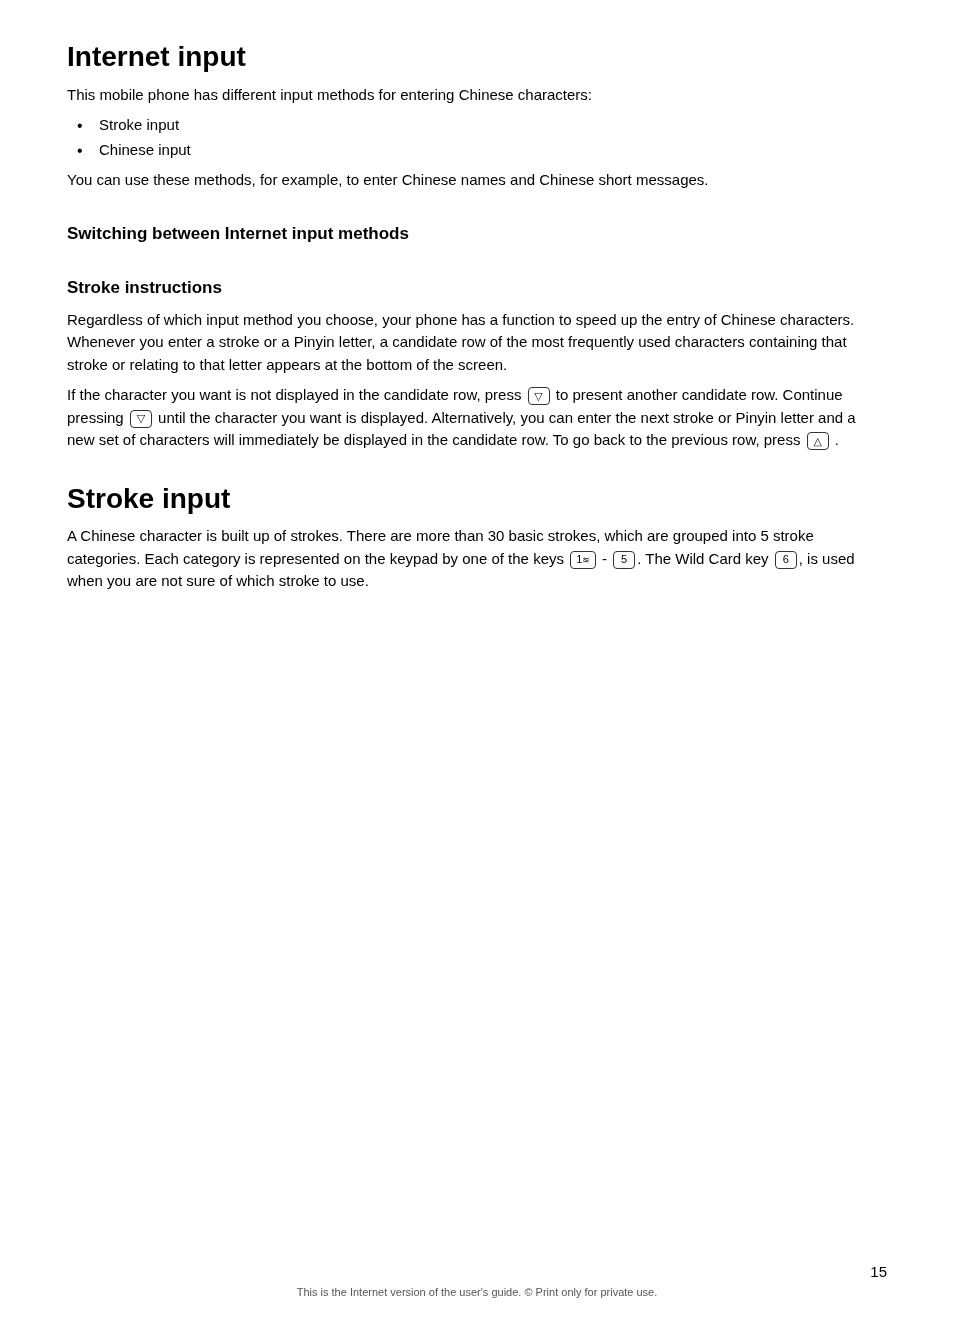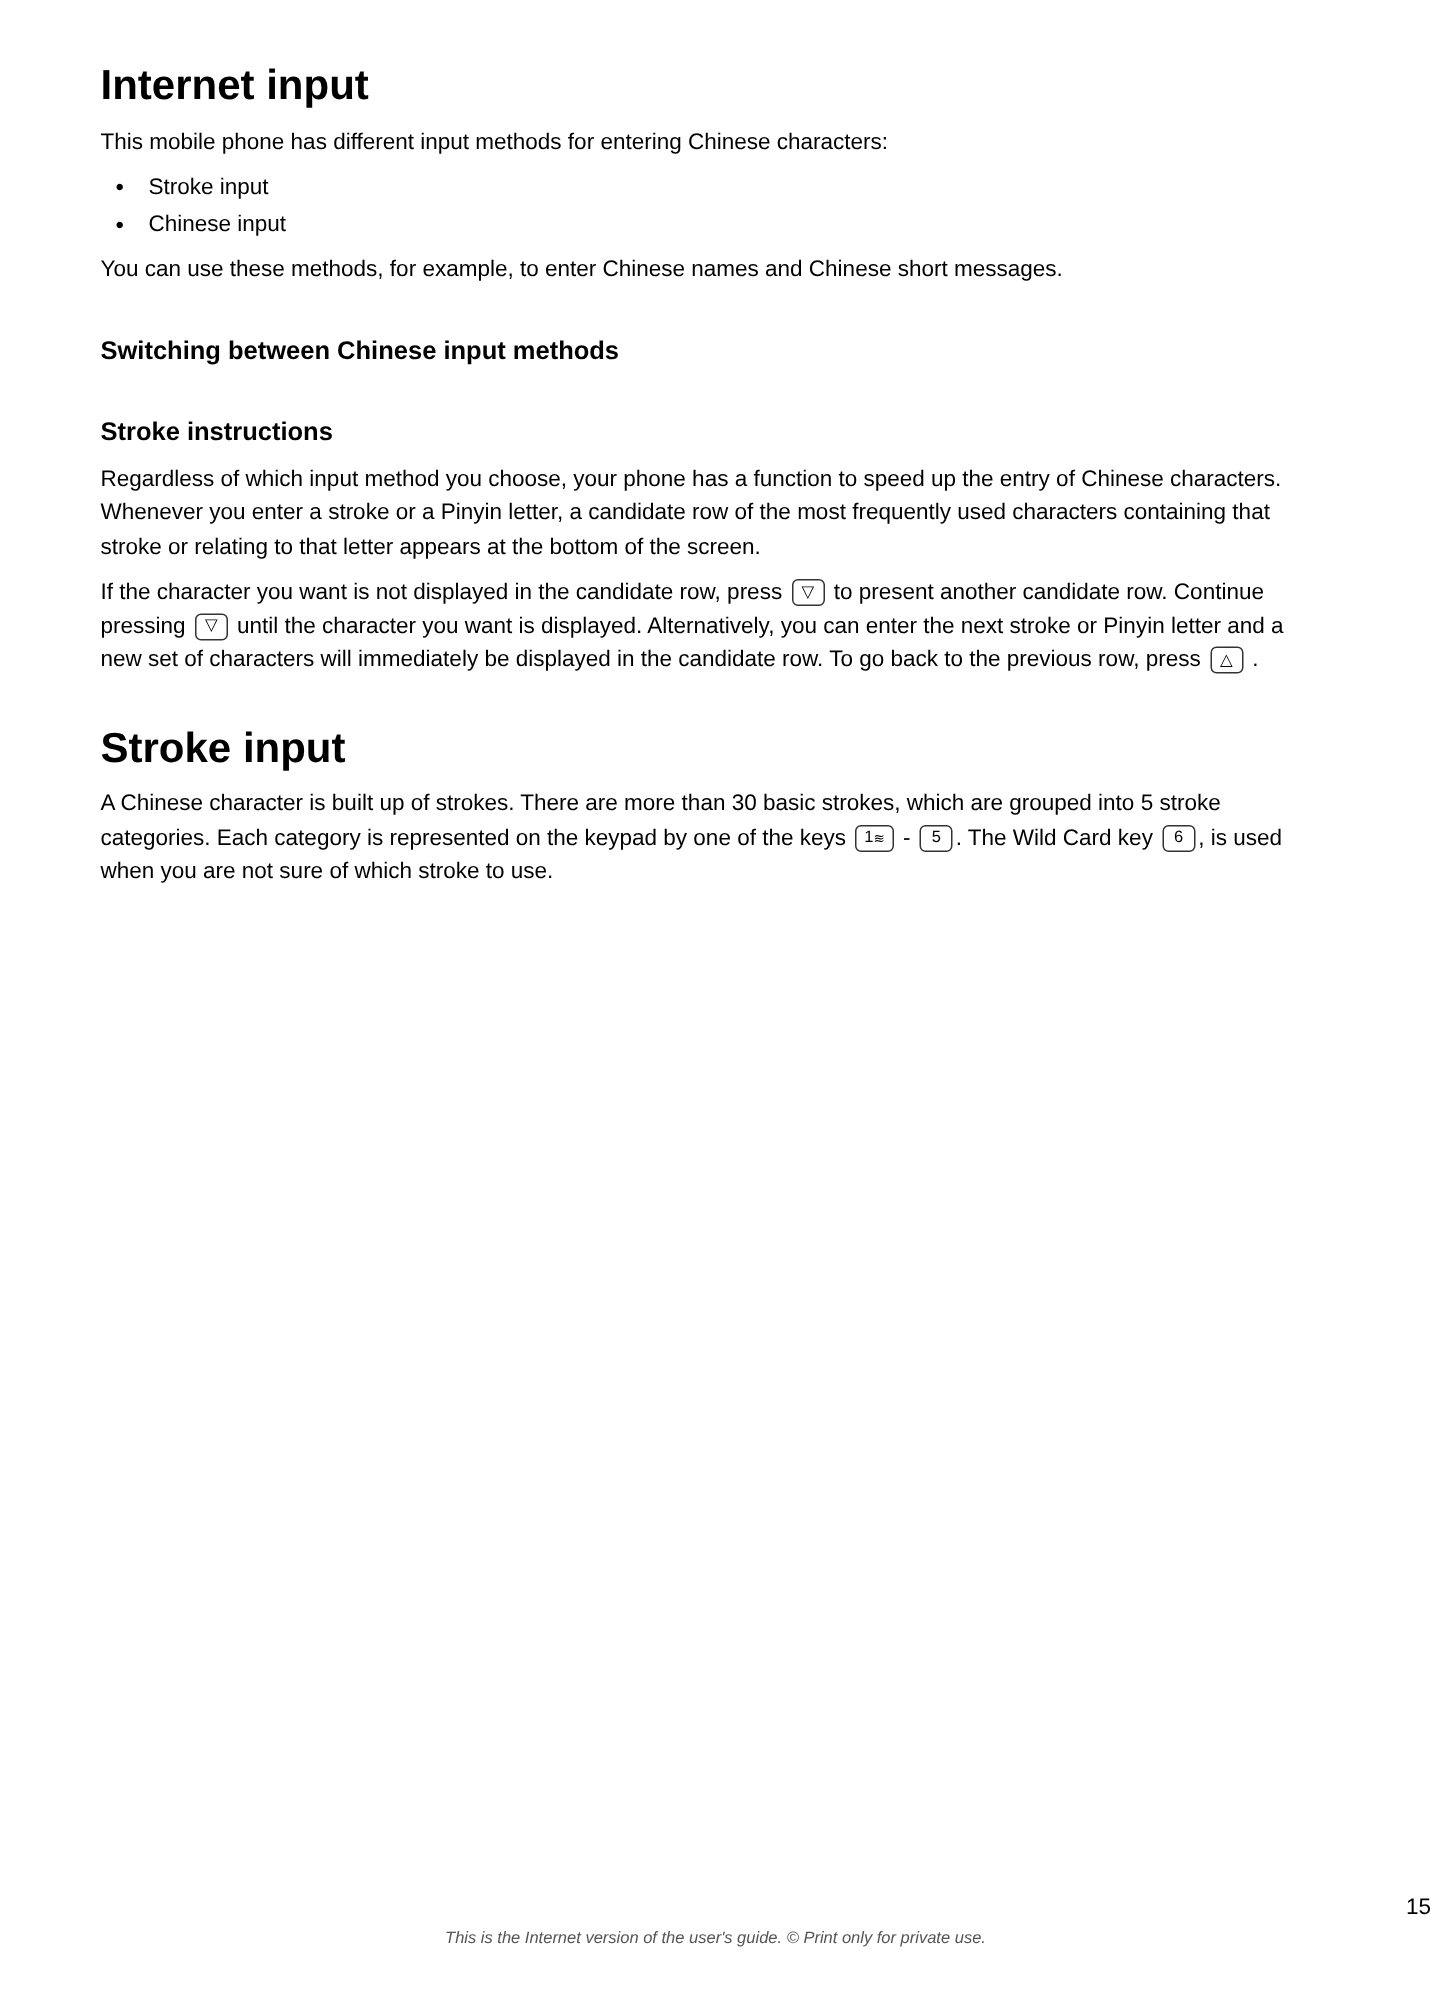--- a/index.html
+++ b/index.html
@@ -105,28 +105,28 @@
       display: flex;
       flex-direction: column;
       align-items: center;
       text-align: center;
     }
 
     .page-number {
       font-size: 15px;
       font-weight: normal;
       text-align: right;
+      padding-right: 67px;
       width: 954px;
       margin-bottom: 2px;
     }
 
     .footer-text {
       font-size: 11px;
       color: #555;
-      font-style: italic;
     }
   </style>
 </head>
 <body>
 
 <div class="page-content">
 
   <h1 class="main-title">Internet input</h1>
 
   <p>This mobile phone has different input methods for entering Chinese characters:</p>
@@ -136,21 +136,21 @@
       <span>Stroke input</span>
     </li>
     <li>
       <span>Chinese input</span>
     </li>
   </ul>
 
   <p>You can use these methods, for example, to enter Chinese names and Chinese short messages.</p>
 
   <div class="section-gap">
-    <h2 class="section-title">Switching between Chinese input methods</h2>
+    <h2 class="section-title">Switching between Internet input methods</h2>
   </div>
 
   <div class="section-gap">
     <h2 class="section-title">Stroke instructions</h2>
     <p>
       Regardless of which input method you choose, your phone has a function to speed up the entry of Chinese characters. Whenever you enter a stroke or a Pinyin letter, a candidate row of the most frequently used characters containing that stroke or relating to that letter appears at the bottom of the screen.
     </p>
     <p>
       If the character you want is not displayed in the candidate row, press
       <span class="key-icon key-nav">▽</span>

